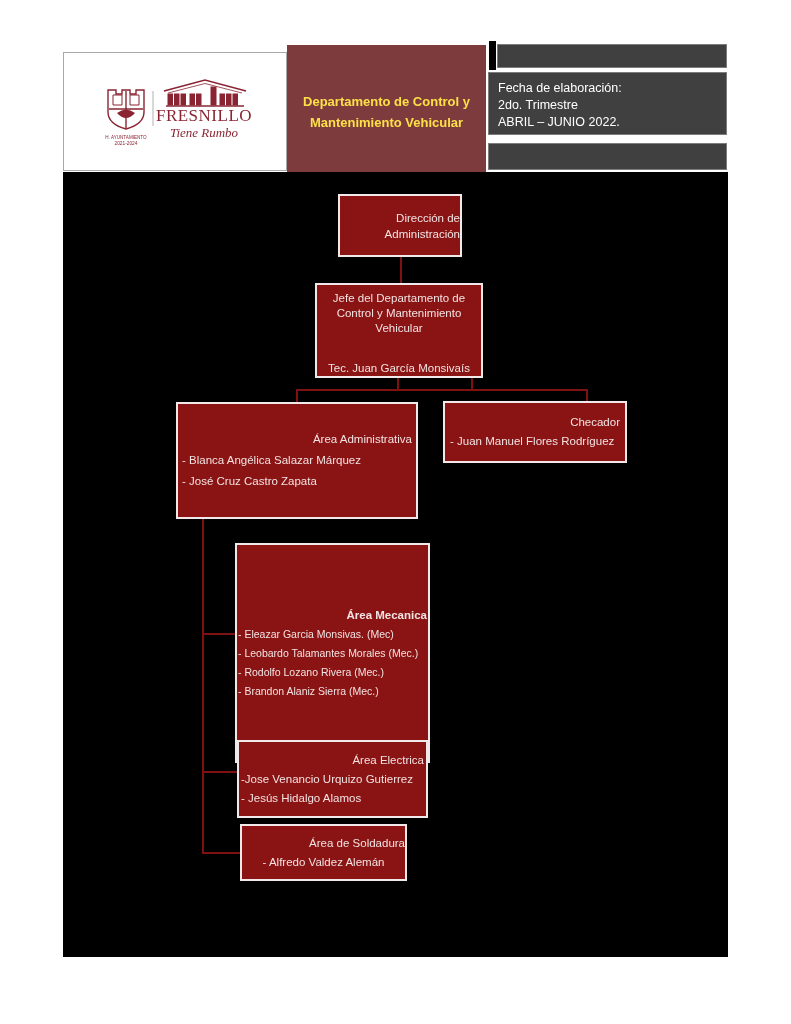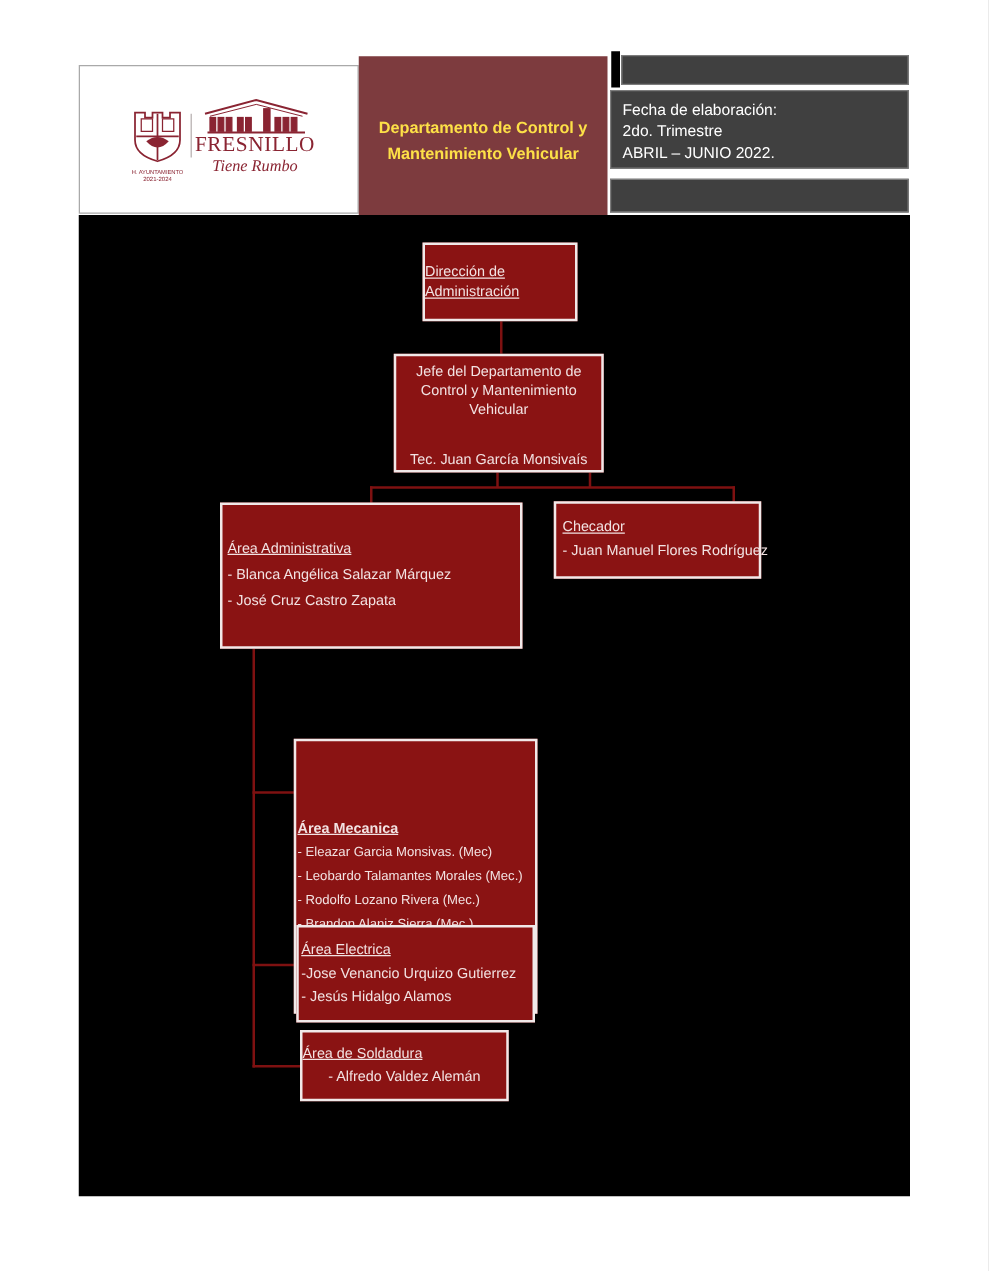--- a/index.html
+++ b/index.html
@@ -27,29 +27,29 @@
   .gray-bottom { left:488px; top:143px; width:239px; height:27px; }
 
   
   .canvas { position:absolute; left:63px; top:172px; width:665px; height:785px; background:#000000; }
 
   .node {
     position:absolute; background:#8a1313; border:2px solid #f1e9e9;
     color:#f2e2e2; font-size:11.5px;
     display:flex; flex-direction:column; justify-content:center;
   }
-  .node .title { text-align:left;text-decoration:underline; }
+  .node .title { text-align:right; }
   .node .member { text-align:left; white-space:nowrap; }
 
   .n-direccion { left:275px; top:22px;  width:124px; height:63px; line-height:16px; }
   .n-jefe      { left:252px; top:111px; width:168px; height:95px; justify-content:flex-end; padding-top:6px; }
   .n-jefe .jline { height:15px; line-height:15px; text-align:center; }
   .n-admin     { left:113px; top:230px; width:242px; height:117px; line-height:21px; padding:0 4px; }
-  .n-checador  { left:380px; top:229px; width:166px; height:62px; line-height:19px; padding:0 5px; }
-  .n-mecanica  { left:172px; top:371px; width:195px; height:220px; line-height:19px; padding:0 1px;margin-top:48px; }
+  .n-checador  { left:380px; top:229px; width:184px; height:62px; line-height:19px; padding:0 5px; }
+  .n-mecanica  { left:172px; top:371px; width:195px; height:220px; line-height:19px; padding:0 1px; }
   .n-mecanica .title { font-weight:bold; }
   .n-mecanica .member { font-size:10.5px; }
   .n-electrica { left:174px; top:568px; width:191px; height:78px; line-height:19px; padding:0 2px; }
   .n-soldadura { left:177px; top:652px; width:167px; height:57px; line-height:19px; }
   .n-soldadura .member { text-align:center; }
 
   .conn { position:absolute; background:#7e1111; }
 
   
   .logo-svg { position:absolute; left:0; top:0; width:222px; height:117px; }

